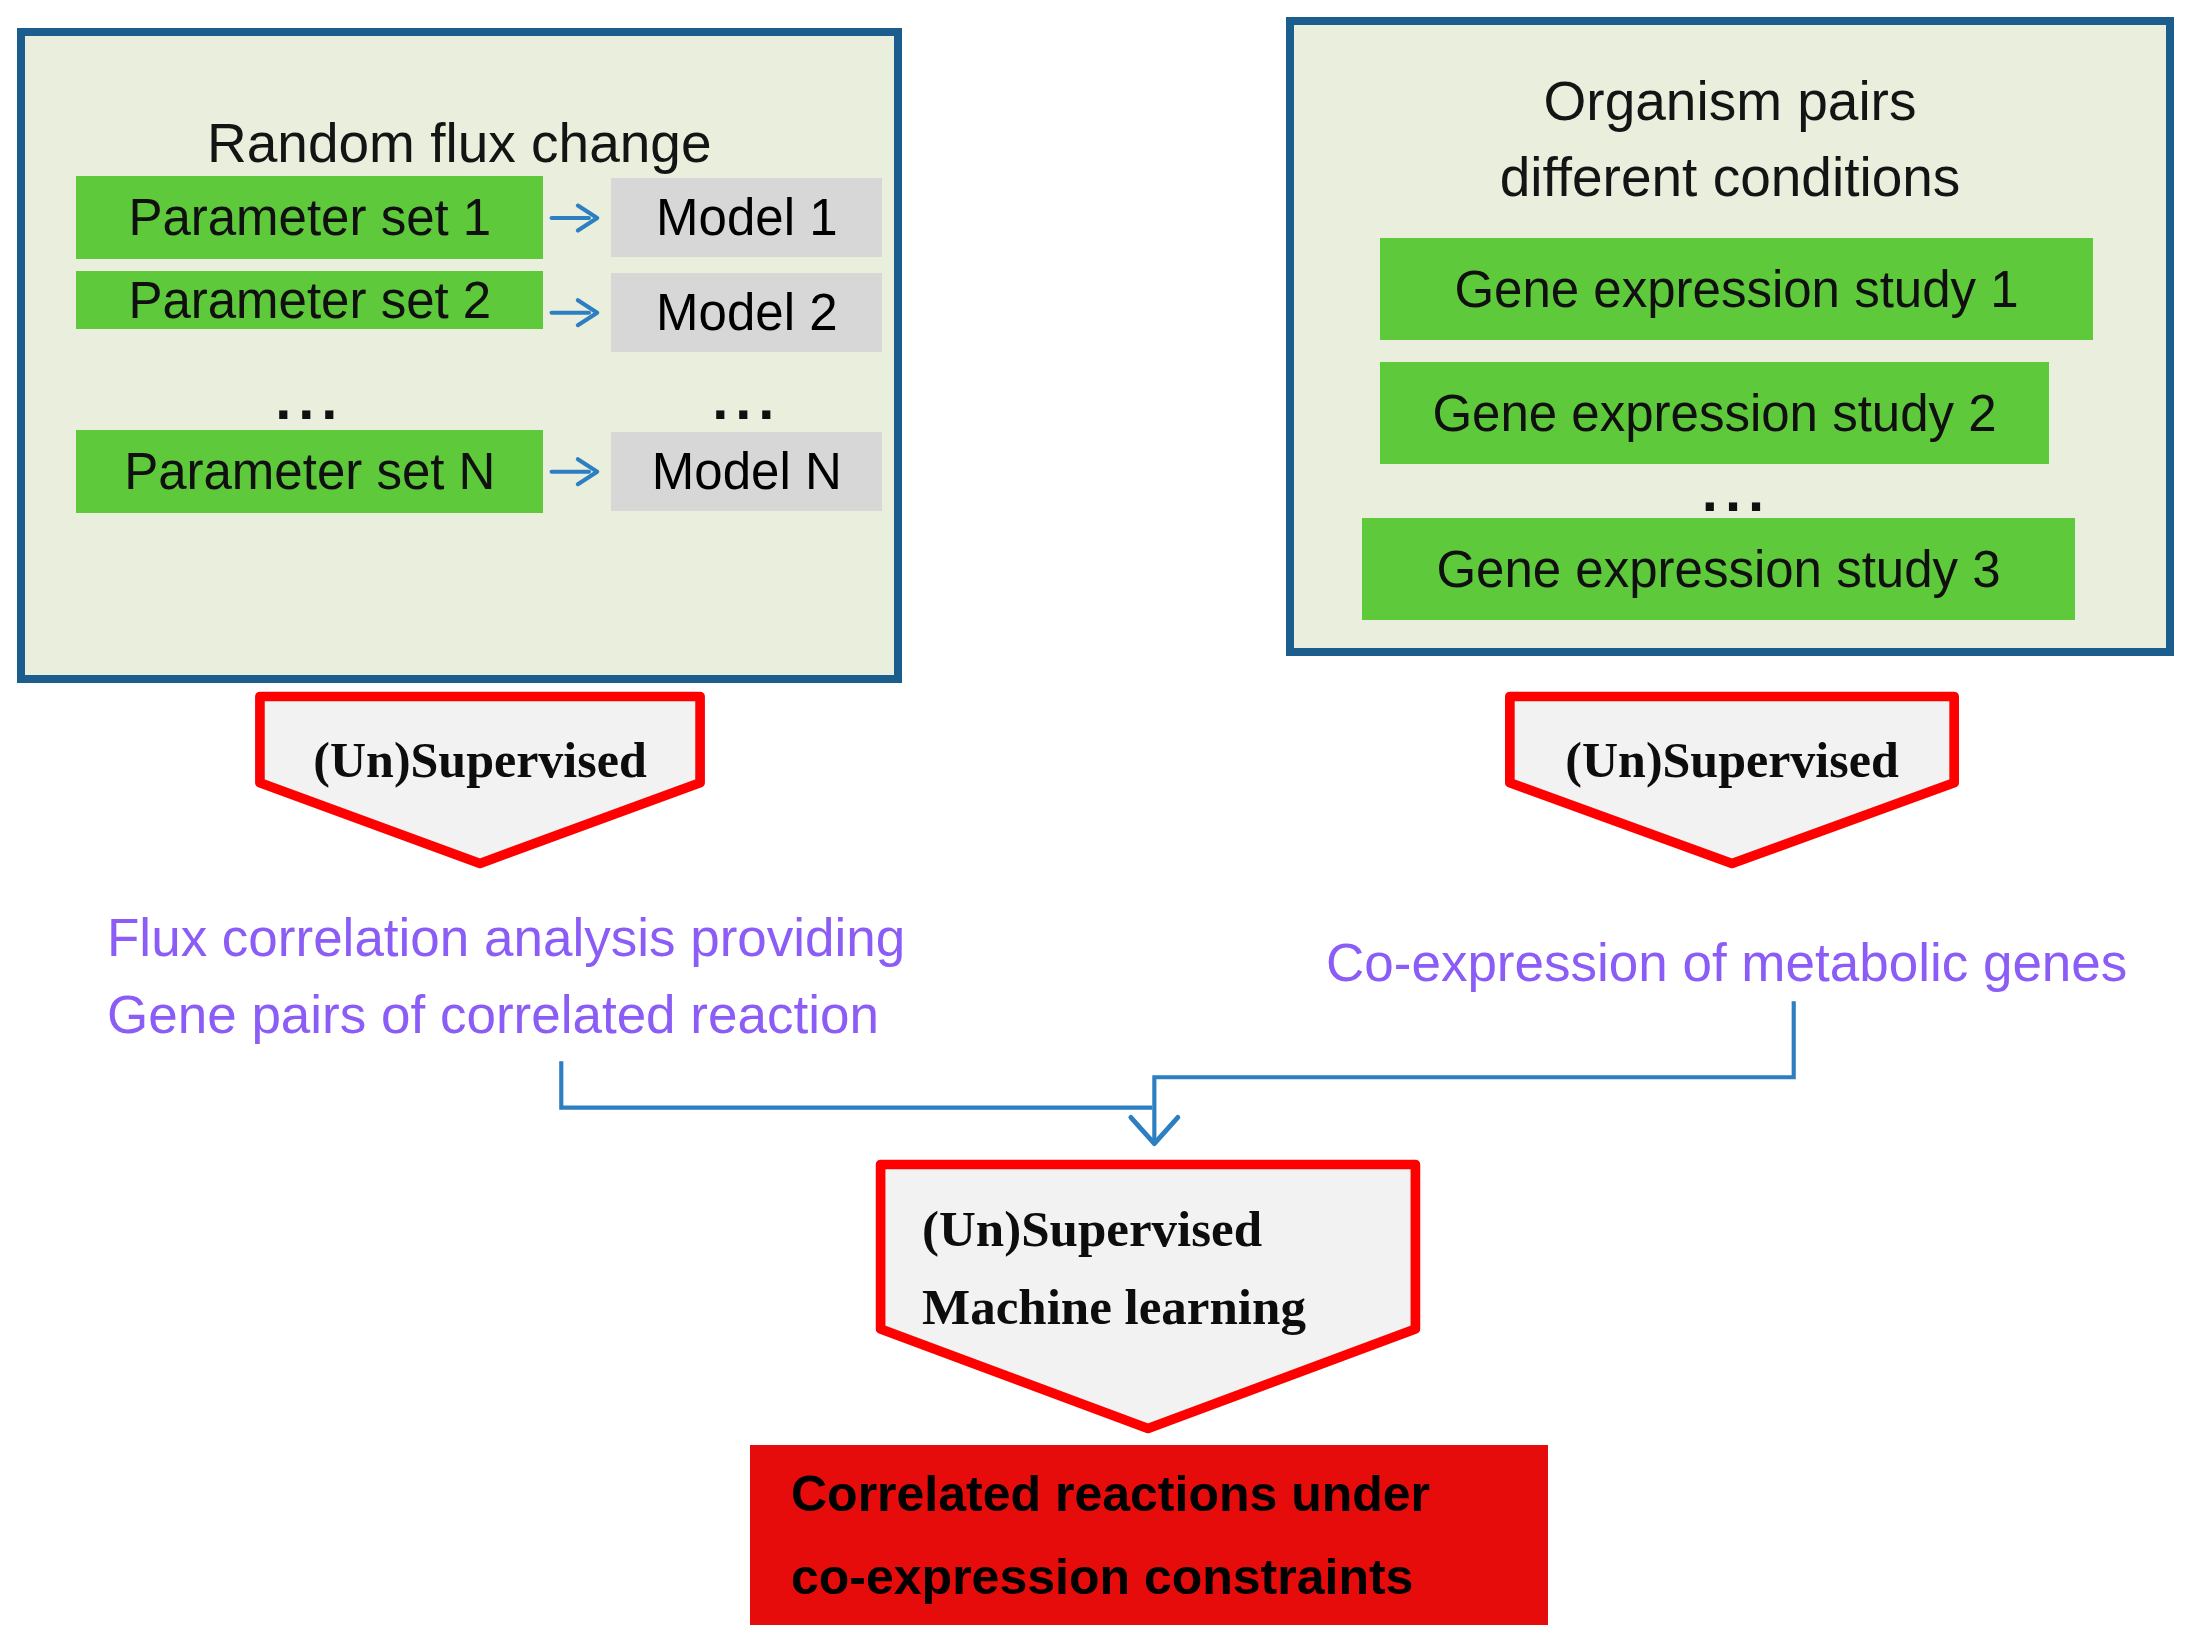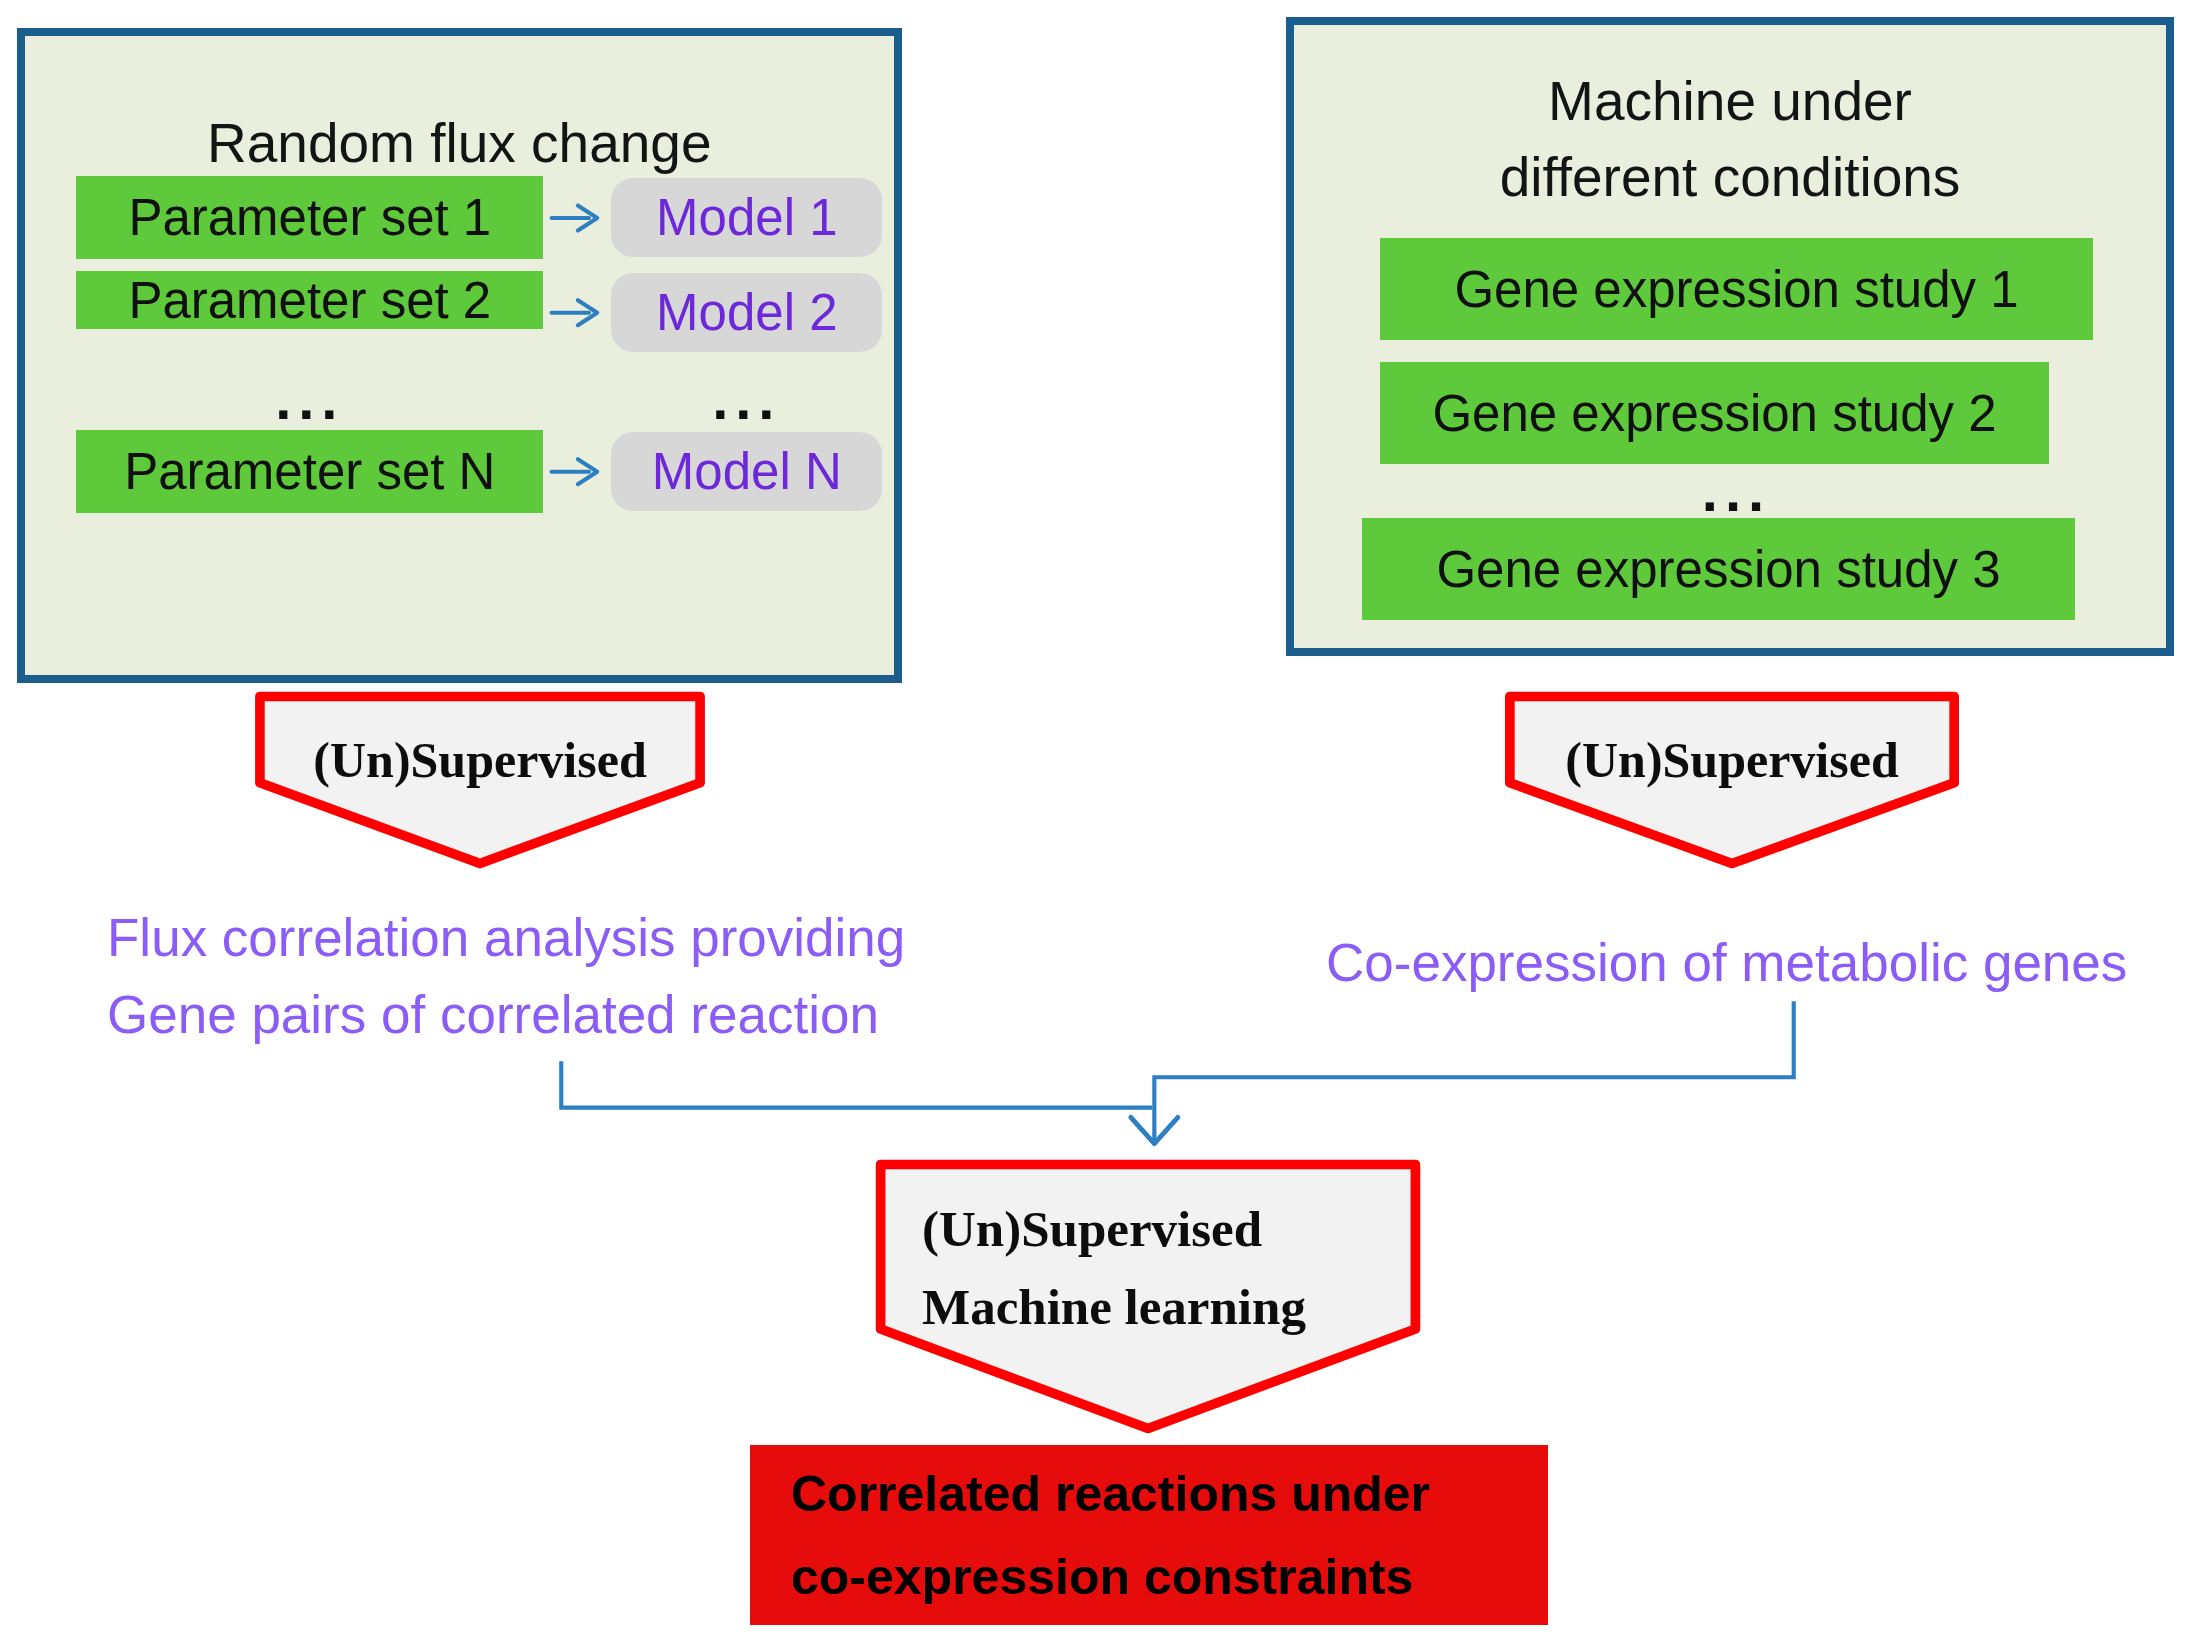--- a/index.html
+++ b/index.html
@@ -32,23 +32,22 @@
     display:flex;align-items:center;justify-content:center;
     font-size:51px;
     color:#101010;
     white-space:nowrap;
   }
   .mbox{
     position:absolute;
     background:var(--gray-box);
     display:flex;align-items:center;justify-content:center;
     font-size:51px;
-    color:#6d28d9;
+    color:#000000;
     white-space:nowrap;
-    border-radius:22px;
   }
   .dots{
     position:absolute;
     display:flex;align-items:center;justify-content:center;
     font-size:58px;font-weight:700;letter-spacing:7px;
     color:#101010;
   }
   
   .pent{position:absolute;font-family:Liberation Serif, serif;}
   .pent svg{position:absolute;left:0;top:0;width:100%;height:100%;overflow:visible;}
@@ -109,21 +108,21 @@
     <div class="dots" style="left:51px;top:328px;width:467px;height:69px">...</div>
     <div class="gbox" style="left:51px;top:394px;width:467px;height:83px">Parameter set N</div>
 
     <div class="mbox" style="left:586px;top:142px;width:271px;height:79px">Model 1</div>
     <div class="mbox" style="left:586px;top:237px;width:271px;height:79px">Model 2</div>
     <div class="dots" style="left:586px;top:328px;width:271px;height:69px">...</div>
     <div class="mbox" style="left:586px;top:396px;width:271px;height:79px">Model N</div>
   </div>
 
   <div class="panel" style="left:1286px;top:17.3px;width:888px;height:639px">
-    <div class="panel-title" style="left:0;top:38px;width:872px;height:76px">Machine under</div>
+    <div class="panel-title" style="left:0;top:38px;width:872px;height:76px">Organism pairs</div>
     <div class="panel-title" style="left:0;top:114px;width:872px;height:76px">different conditions</div>
 
     <div class="gbox" style="left:86px;top:213px;width:713px;height:102px">Gene expression study 1</div>
     <div class="gbox" style="left:86px;top:337px;width:669px;height:102px">Gene expression study 2</div>
     <div class="dots" style="left:86px;top:434px;width:713px;height:62px">...</div>
     <div class="gbox" style="left:68px;top:493px;width:713px;height:102px">Gene expression study 3</div>
   </div>
 
   <div class="pent" style="left:254px;top:691px;width:452px;height:178px">
     <svg viewBox="0 0 654 258">

